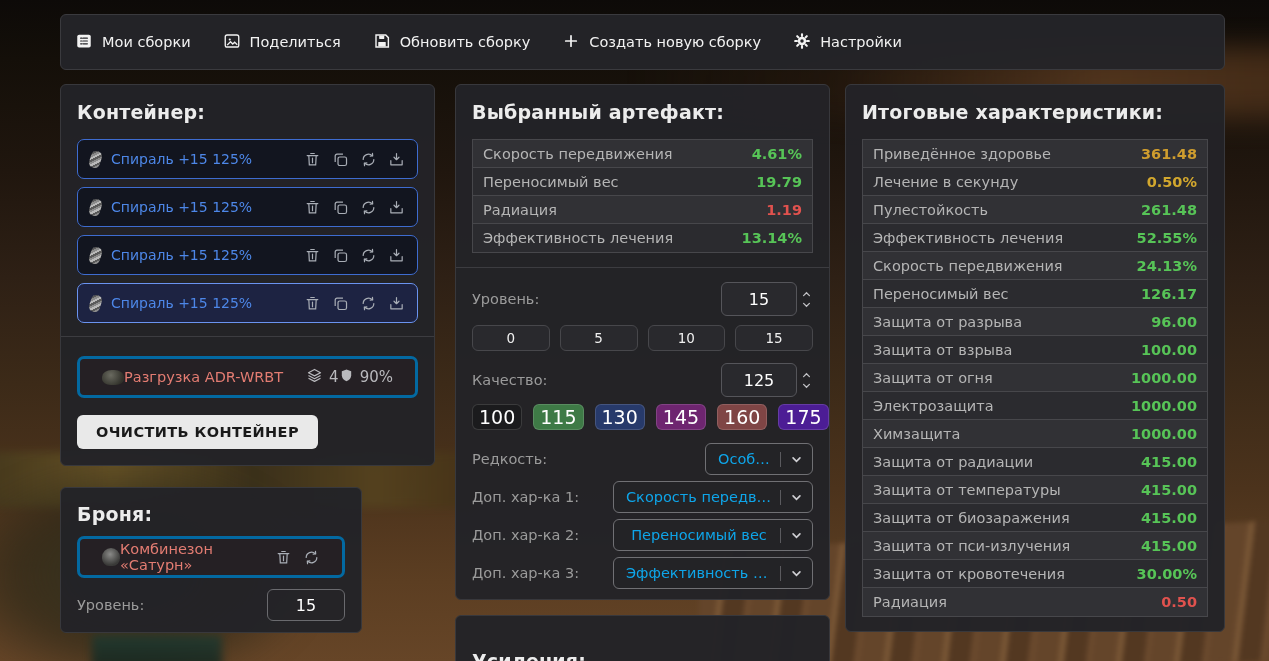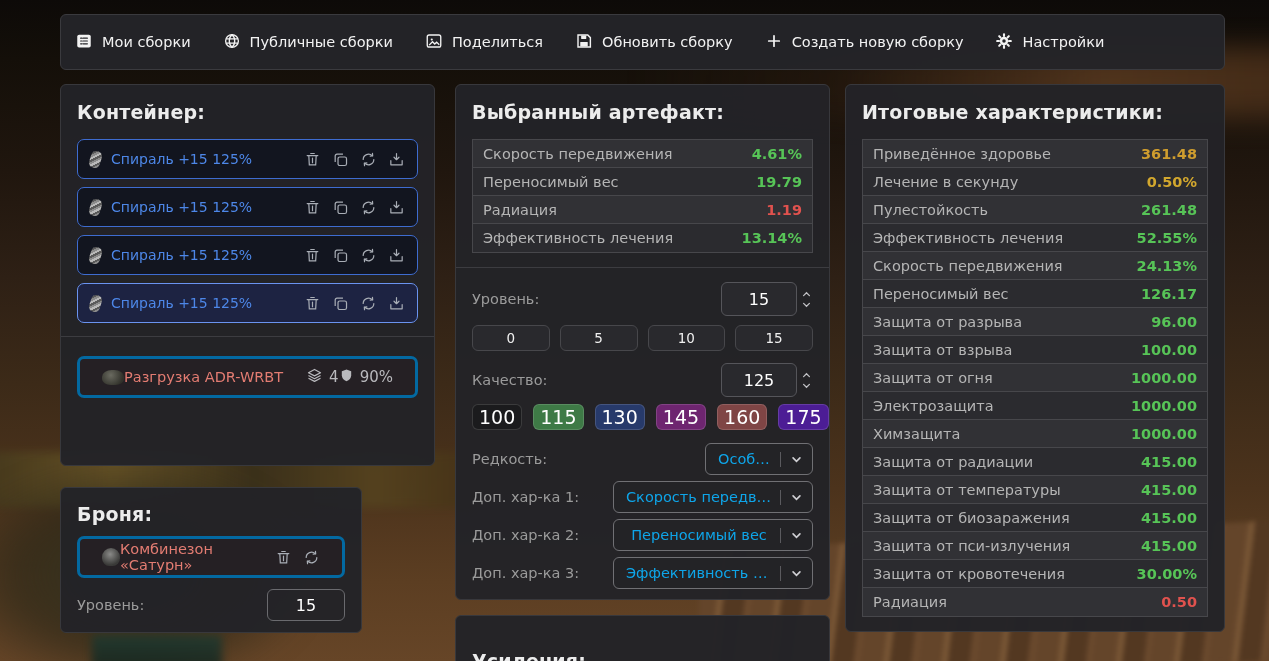--- a/index.html
+++ b/index.html
@@ -112,27 +112,20 @@
       <span><svg viewBox="0 0 24 24" width="18" height="18">
             <rect x="3" y="3.5" width="18" height="17" rx="2.5" fill="currentColor"></rect>
             <g stroke="#232327" stroke-width="1.6" stroke-linecap="round" fill="none">
               <path d="M7.5 8.2h2M7.5 12h2M7.5 15.8h2M11 8.2h5.5M11 12h5.5M11 15.8h5.5"></path>
             </g>
           </svg></span>
       <span>Мои сборки</span>
     </div>
     <div class="tb-item">
       <span><svg viewBox="0 0 24 24" width="18" height="18" fill="none" stroke="currentColor" stroke-width="1.8">
-            <circle cx="12" cy="12" r="8.5"></circle>
-            <path d="M12 3.5c-4.8 4-4.8 13 0 17M12 3.5c4.8 4 4.8 13 0 17M4.2 9.2h15.6M4.2 14.8h15.6"></path>
-          </svg></span>
-      <span>Публичные сборки</span>
-    </div>
-    <div class="tb-item">
-      <span><svg viewBox="0 0 24 24" width="18" height="18" fill="none" stroke="currentColor" stroke-width="1.8">
             <rect x="3" y="4" width="18" height="16" rx="2.5"></rect>
             <circle cx="9" cy="10" r="1.4" fill="currentColor" stroke="none"></circle>
             <path d="M5.5 17.5l4.5-4.5 3 3 2.5-2.5 3.5 3.5"></path>
           </svg></span>
       <span>Поделиться</span>
     </div>
     <div class="tb-item">
       <span><svg viewBox="0 0 24 24" width="18" height="18">
             <path d="M4 4h13l3.5 3.5V20H4z" fill="none" stroke="currentColor" stroke-width="1.9"></path>
             <rect x="8.2" y="4.6" width="6.8" height="4.6" rx=".5" fill="currentColor"></rect>
@@ -310,20 +303,21 @@
         <span>4</span>
       </span>
       <span class="pouch-meta">
         <span><svg viewBox="0 0 24 24" width="15" height="15" fill="currentColor">
               <path d="M12 2.5l7.5 2.8v6.2c0 4.6-3.2 7.9-7.5 9.6-4.3-1.7-7.5-5-7.5-9.6V5.3z"></path>
             </svg></span>
         <span>90%</span>
       </span>
     </div>
 
+    <button class="clear-btn">ОЧИСТИТЬ КОНТЕЙНЕР</button>
   </section>
 
   <section class="panel" style="left:60px;top:487px;width:302px;height:146px;padding-top:15px;">
     <h2 style="margin-bottom:11px;">Броня:</h2>
     <div class="pouch-item">
       <span class="helmet-ico"></span>
       <span class="name">Комбинезон «Сатурн»</span>
       <span class="item-actions">
         <span class="act">
             <svg viewBox="0 0 24 24" width="17" height="17" fill="none" stroke="currentColor" stroke-width="1.7" stroke-linecap="round">

